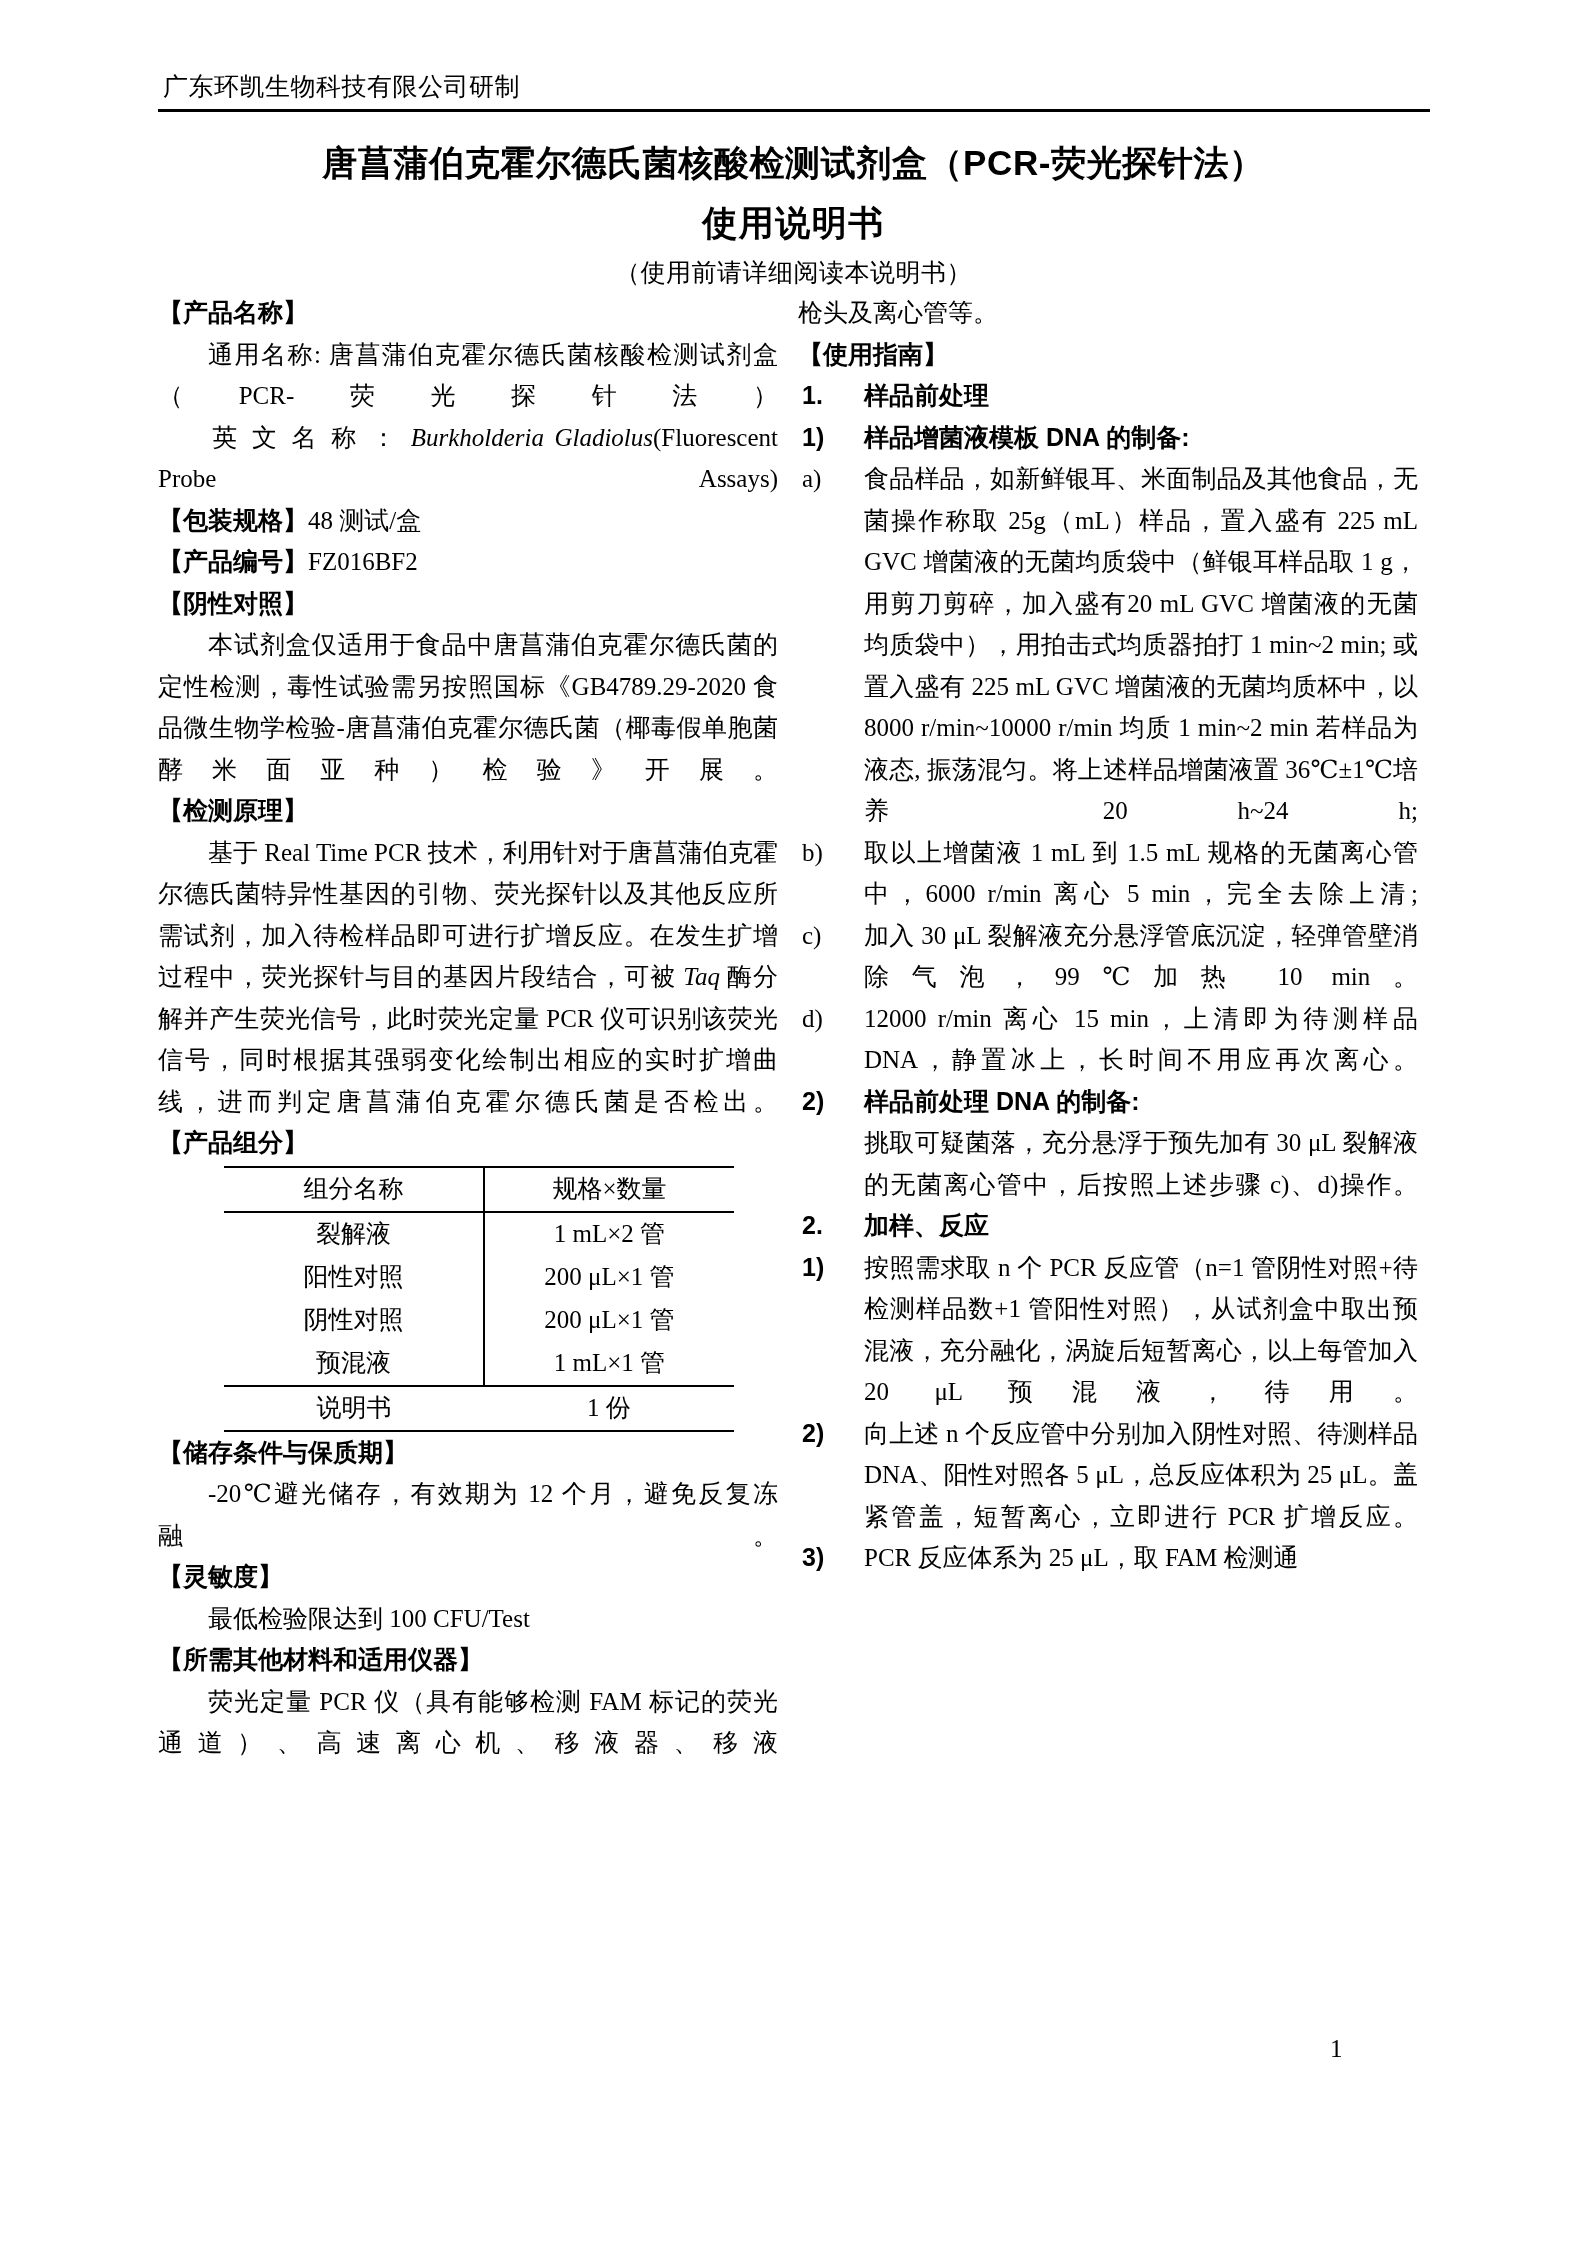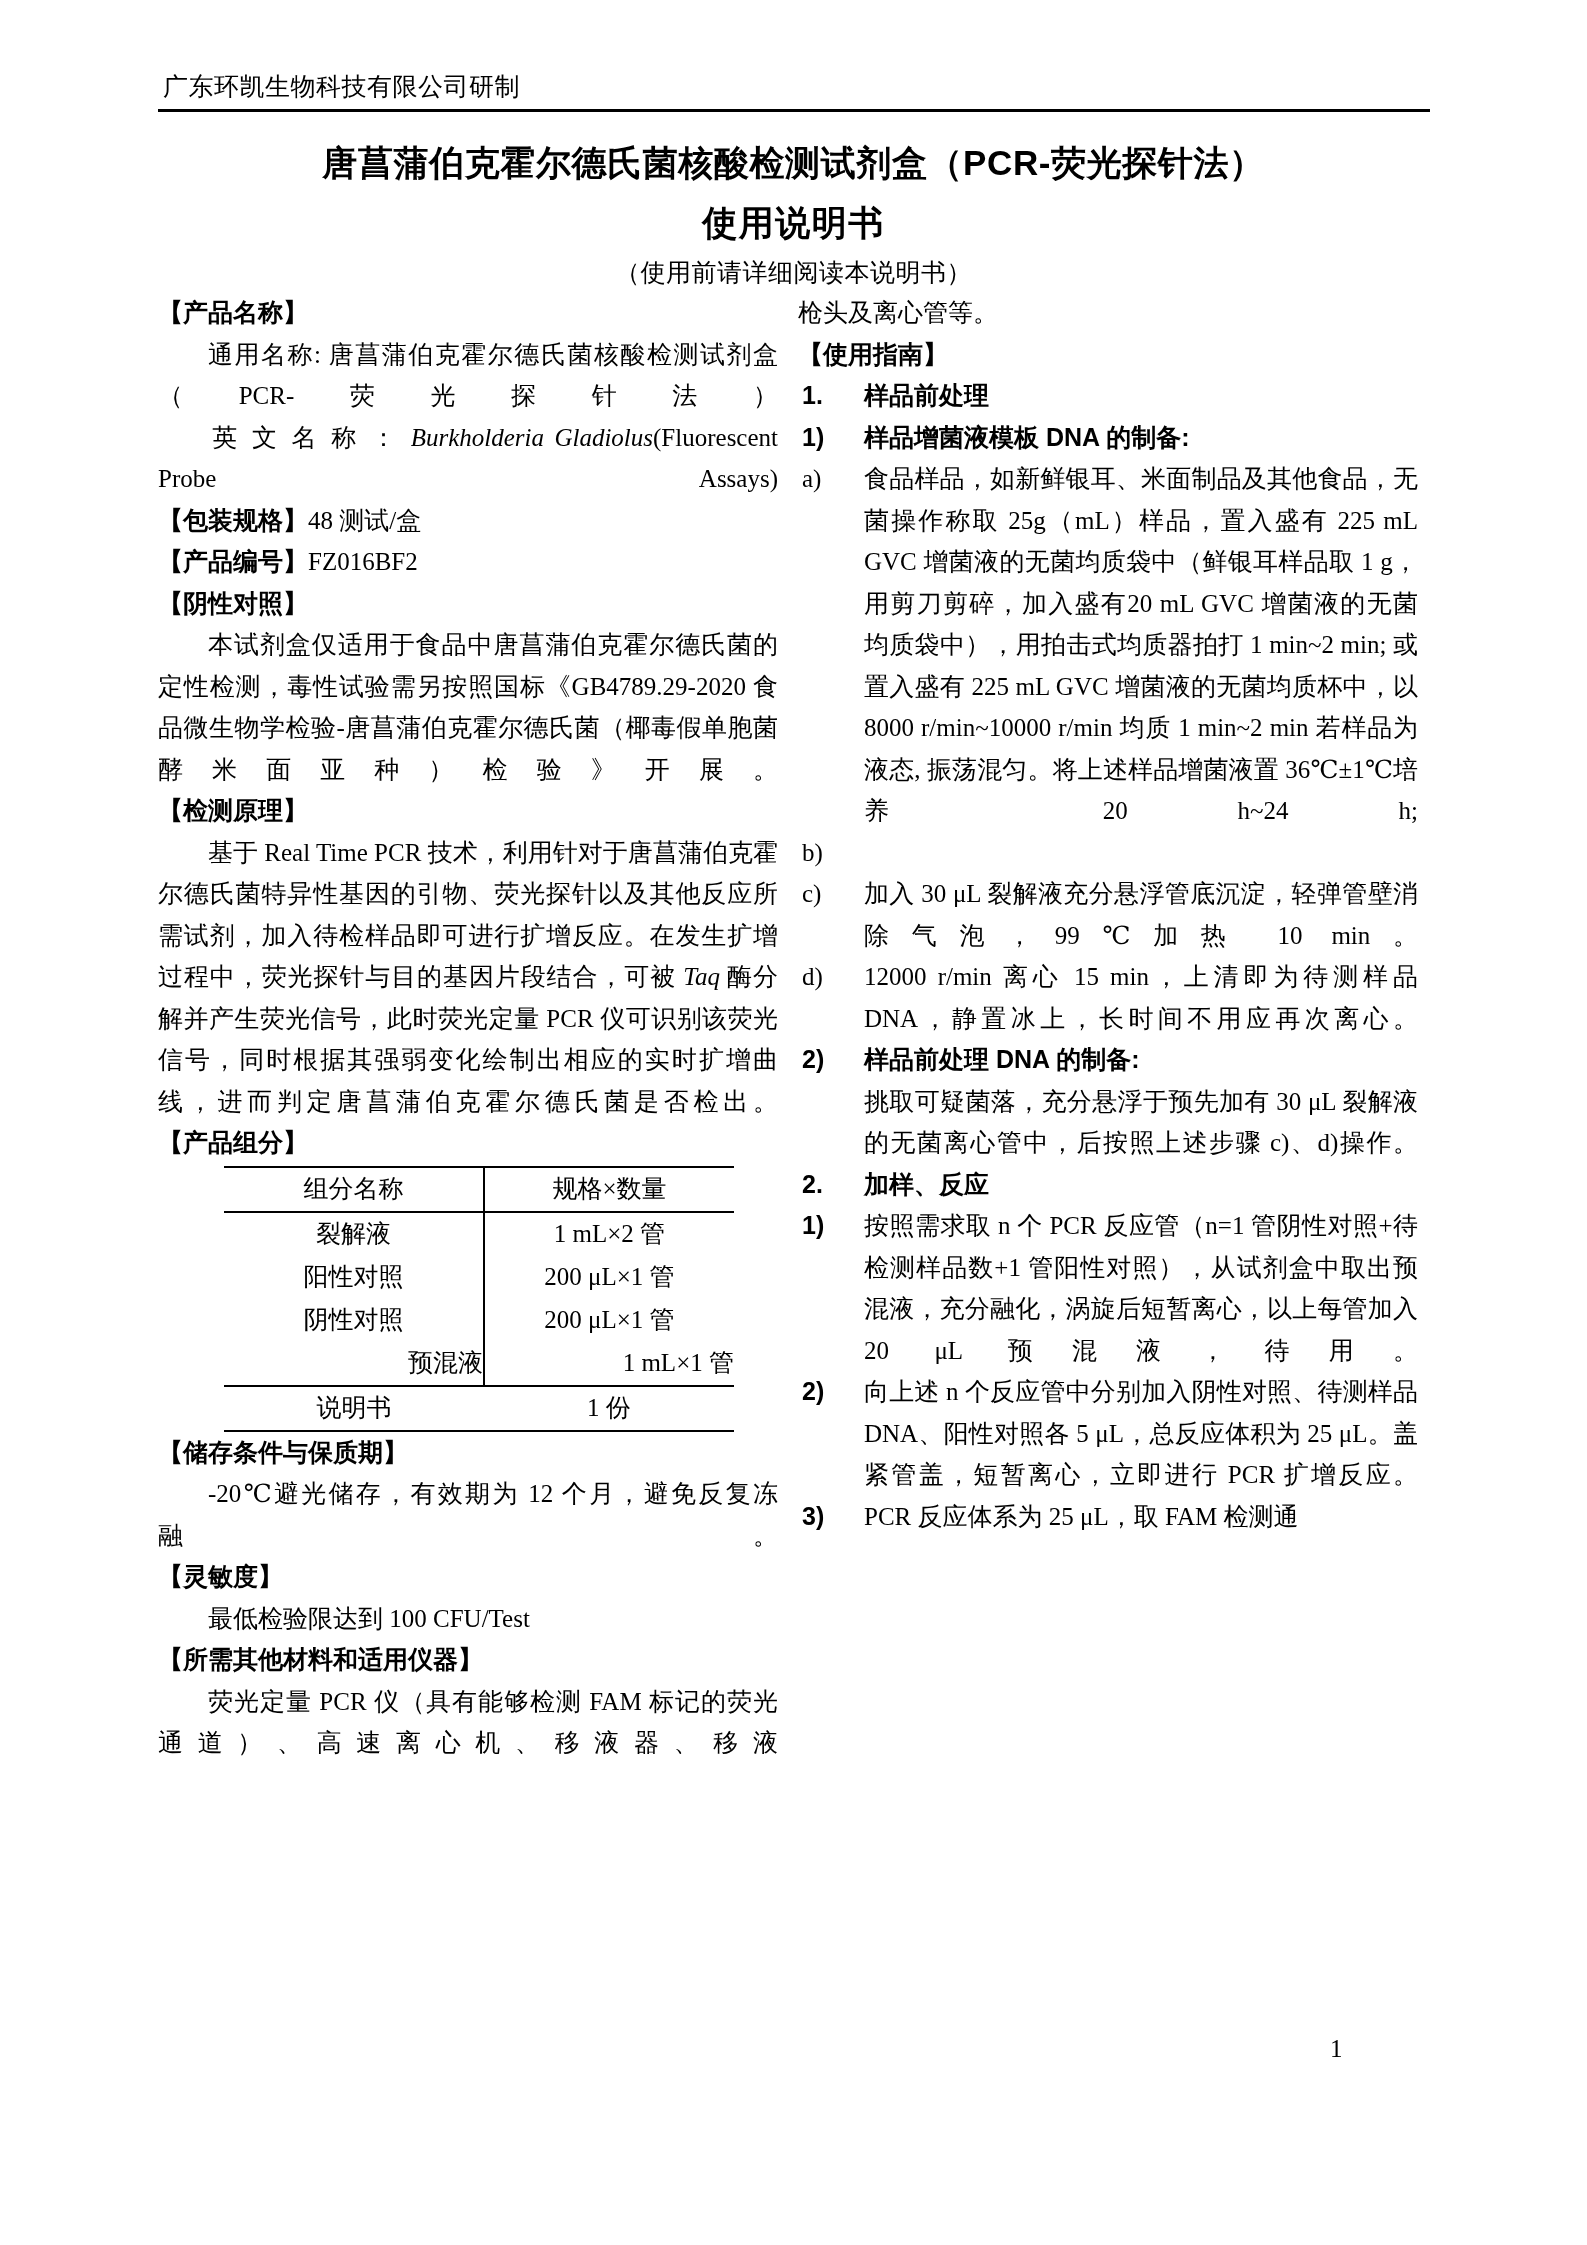--- a/index.html
+++ b/index.html
@@ -114,21 +114,21 @@
     text-align: center;
     padding: 1px 0 2px;
     font-weight: normal;
     line-height: 40px;
   }
   .comp-table .hdr-row td {
     border-top: 2px solid #000;
     border-bottom: 2px solid #000;
   }
   .comp-table .vline { border-right: 2px solid #000; }
-  .comp-table .lastbody td { border-bottom: 2px solid #000; text-align: right; }
+  .comp-table .lastbody td { border-bottom: 2px solid #000; }
   .comp-table .spanrow td { border-bottom: 2px solid #000; }
   .comp-table .cell-l { width: 260px; }
   .comp-table .cell-r { width: 250px; }
   .comp-table .span-l { width: 260px; }
   .comp-table .span-r { width: 250px; }
 
   
   .li-row {
     display: flex;
     align-items: flex-start;
@@ -255,20 +255,21 @@
         <div class="li-body bold">样品增菌液模板 DNA 的制备:</div>
       </div>
 
       <div class="li-row">
         <div class="li-mark">a)</div>
         <div class="li-body just-all">食品样品，如新鲜银耳、米面制品及其他食品，无菌操作称取 25g（mL）样品，置入盛有 225 mL GVC  增菌液的无菌均质袋中（鲜银耳样品取 1 g，用剪刀剪碎，加入盛有20 mL GVC  增菌液的无菌均质袋中），用拍击式均质器拍打 1 min~2 min; 或置入盛有 225 mL GVC  增菌液的无菌均质杯中，以 8000 r/min~10000 r/min 均质 1 min~2 min 若样品为液态, 振荡混匀。将上述样品增菌液置 36℃±1℃培养 20 h~24 h;</div>
       </div>
 
       <div class="li-row">
         <div class="li-mark">b)</div>
+        <div class="li-body just-all">取以上增菌液 1 mL 到 1.5 mL 规格的无菌离心管中，6000 r/min 离心 5 min，完全去除上清;</div>
       </div>
 
       <div class="li-row">
         <div class="li-mark">c)</div>
         <div class="li-body just-all">加入 30 μL 裂解液充分悬浮管底沉淀，轻弹管壁消除气泡，99℃加热 10 min。</div>
       </div>
 
       <div class="li-row">
         <div class="li-mark">d)</div>
         <div class="li-body just-all">12000 r/min 离心 15 min，上清即为待测样品 DNA，静置冰上，长时间不用应再次离心。</div>

